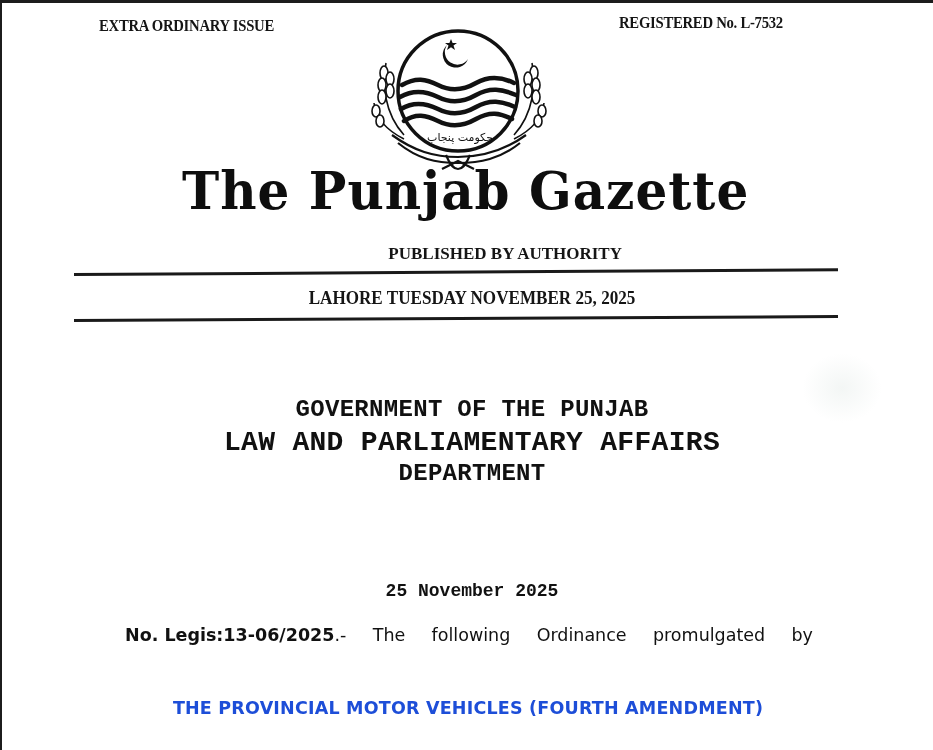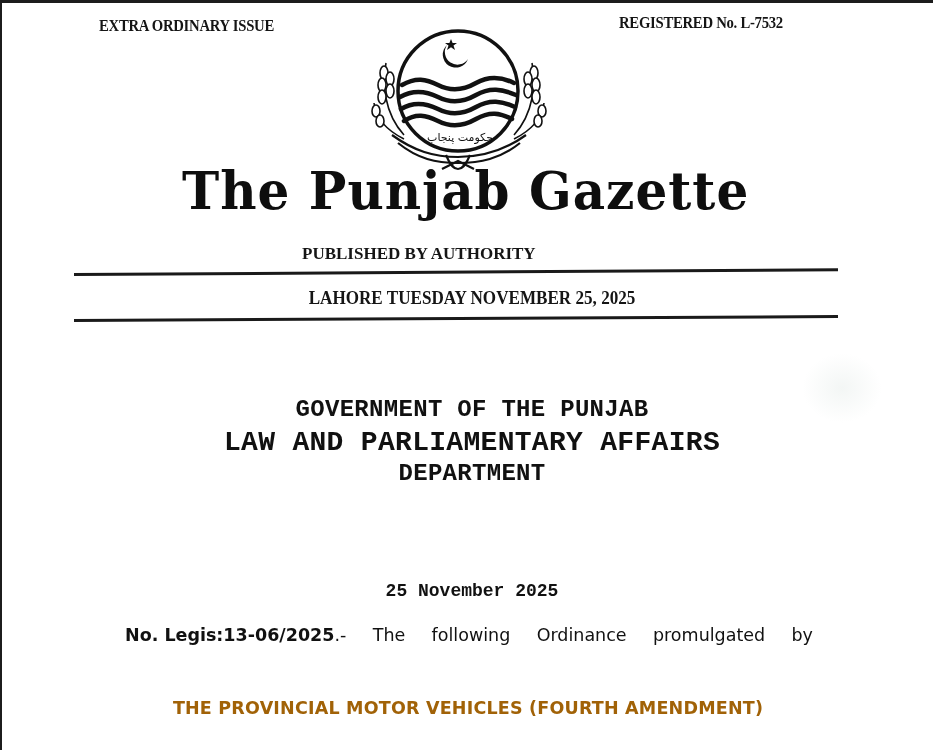--- a/index.html
+++ b/index.html
@@ -33,21 +33,21 @@
     position: absolute; left: 180px; top: 158px; width: 560px; text-align: center;
     font-family: "DejaVu Serif", serif;
     font-weight: bold;
     font-size: 50px;
     letter-spacing: 1px;
     color: #0e0e0e;
     white-space: nowrap;
     transform: scaleY(1.05);
   }
   .authority {
-    position: absolute; left: 300px; top: 241px; width: 320px; text-align: left;
+    position: absolute; left: 300px; top: 241px; width: 320px; text-align: right;
     font-family: "Liberation Serif", serif; font-weight: bold; font-size: 17px;
     color: #151515; white-space: nowrap;
   }
   .rule { position: absolute; left: 72px; width: 764px; height: 3px; background: #1a1a1a; }
   #rule-top { top: 270px; transform: rotate(-0.35deg); transform-origin: left center; }
   #rule-bottom { top: 316px; transform: rotate(-0.3deg); transform-origin: left center; }
   .dateline {
     position: absolute; left: 200px; top: 284px; width: 540px; text-align: center;
     font-family: "Liberation Serif", serif; font-weight: bold; font-size: 19px;
     color: #151515; white-space: nowrap; transform: scaleX(0.9);
@@ -69,21 +69,21 @@
     font-family: "DejaVu Sans", sans-serif; font-size: 17.5px; line-height: 22px;
     color: #111; text-align: justify;
   }
   .body-para .line1 { display: flex; justify-content: space-between; white-space: nowrap; }
   .body-para .line2 { white-space: nowrap; }
   .body-para b { font-weight: bold; }
 
   .title {
     position: absolute; left: 140px; width: 652px; text-align: center;
     font-family: "DejaVu Sans", sans-serif; font-weight: bold; font-size: 17.5px;
-    color: #a16207; white-space: nowrap; letter-spacing: 0.2px;
+    color: #1d4ed8; white-space: nowrap; letter-spacing: 0.2px;
   }
   #ord-line1 { top: 695px; }
   #ord-line2 { top: 748px; }
 
   .smudge {
     position: absolute; left: 800px; top: 350px; width: 80px; height: 70px;
     background: radial-gradient(ellipse at center, rgba(235,240,238,0.6), rgba(255,255,255,0) 70%);
   }
 </style>
 </head>

